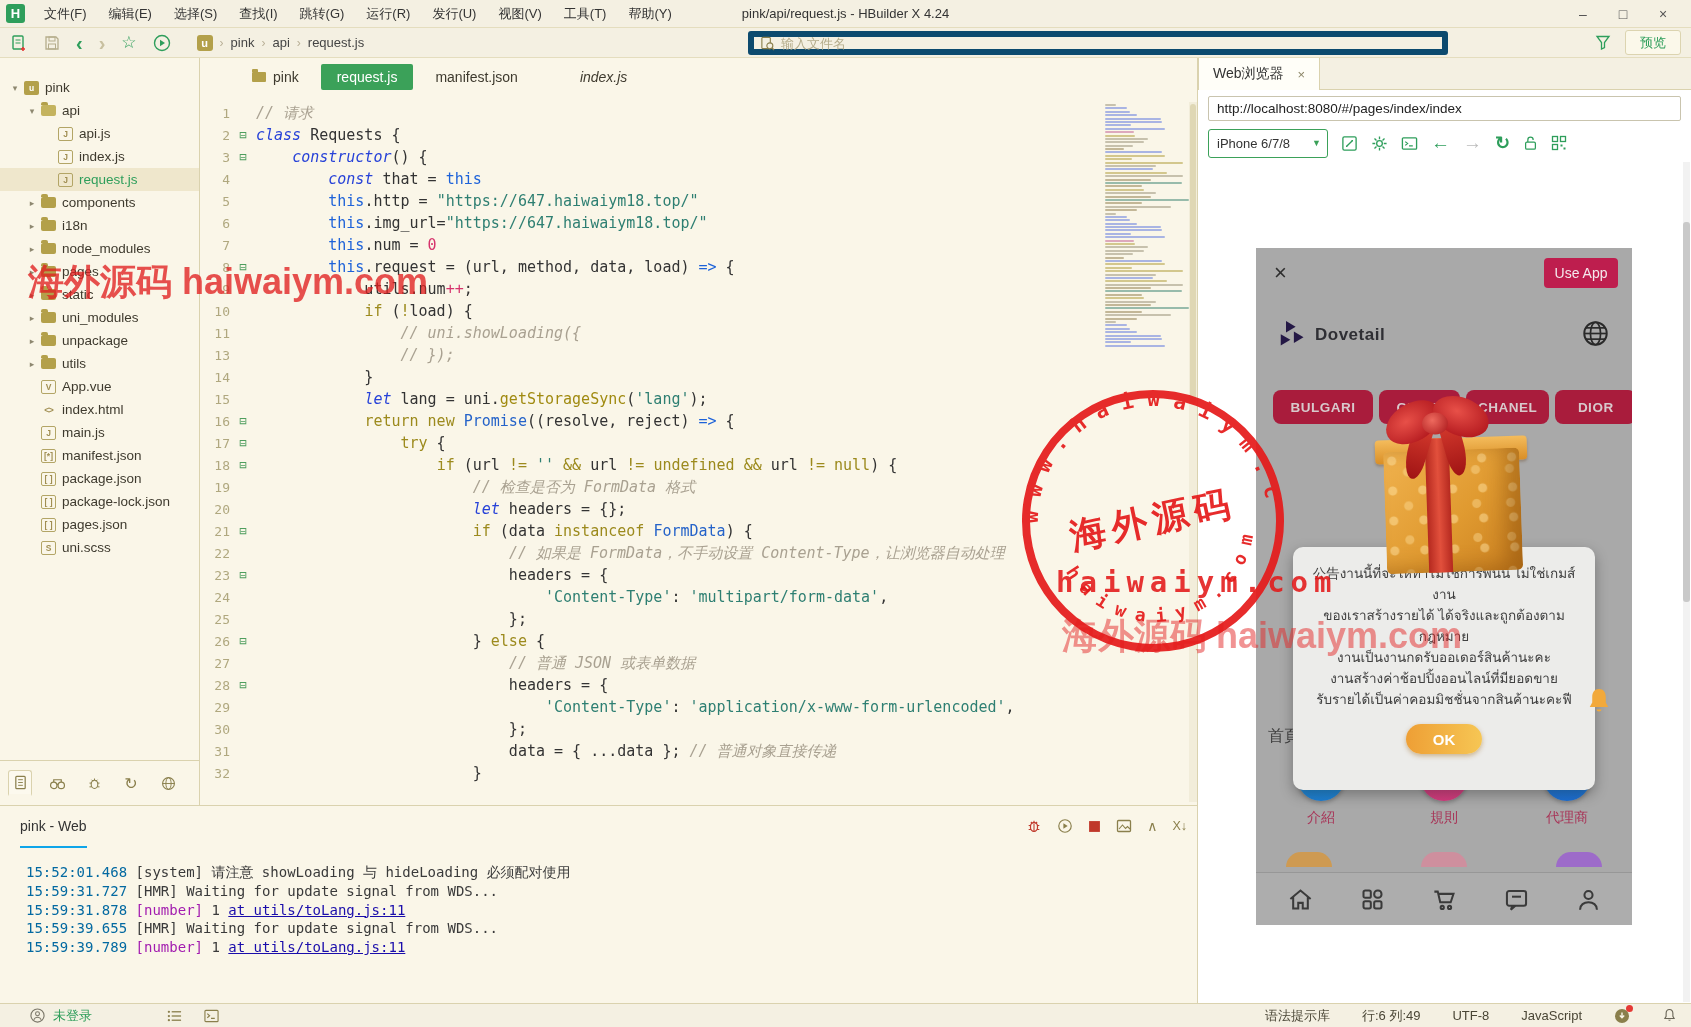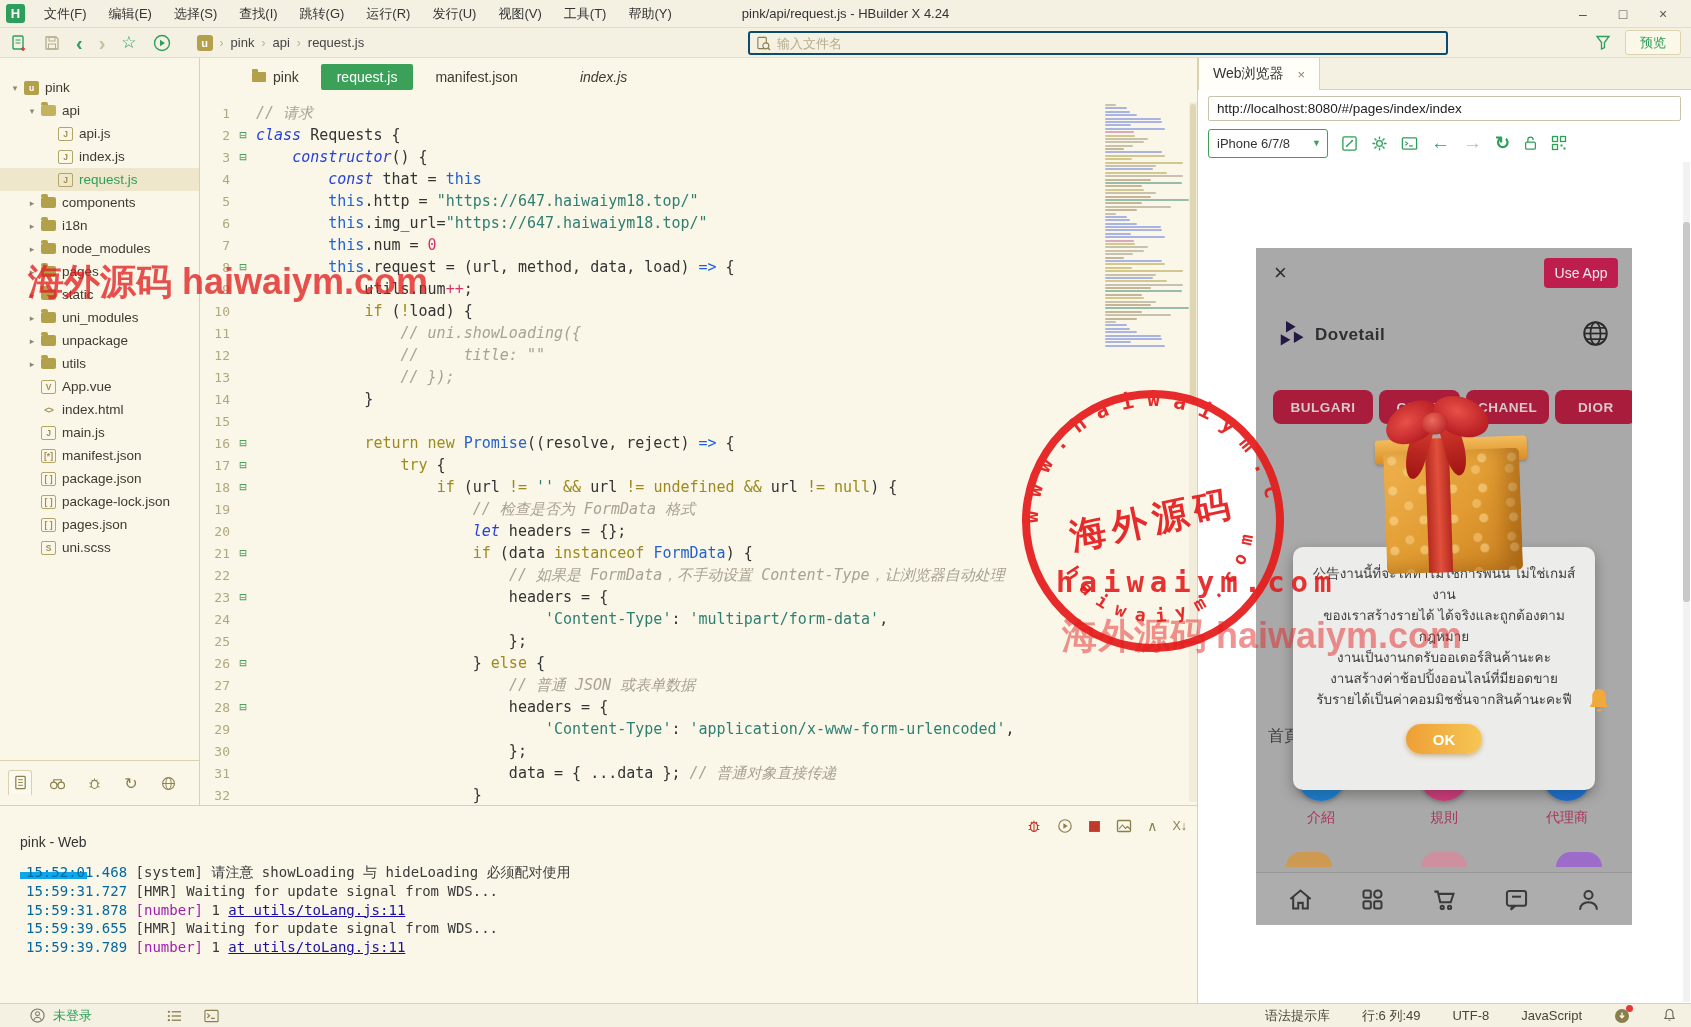--- a/index.html
+++ b/index.html
@@ -17,21 +17,21 @@
   #win-controls span { width:40px; text-align:center; font-size:14px; color:#555; }
 
   
   #toolbar { position:absolute; left:0; top:28px; width:1691px; height:30px; background:#F4F0E2; display:flex; align-items:center; border-bottom:1px solid #E4DDBE; }
   .tbtn { margin-left:16px; display:flex; align-items:center; }
   .tchev { font-size:20px; font-weight:bold; line-height:18px; }
   .green { color:#2E9E5B; } .graydis { color:#C8C0A0; }
   #breadcrumb { display:flex; align-items:center; margin-left:26px; font-size:13px; color:#444; gap:7px; }
   .crumb-sep { color:#B9B097; font-size:12px; }
   #uni-logo { width:16px; height:16px; background:#B3A04A; border-radius:3px; color:#fff; font-size:11px; font-weight:bold; display:flex; align-items:center; justify-content:center; }
-  #search-wrap { position:absolute; left:748px; top:3px; width:700px; height:24px; border:2px solid #0c4a6e; border-radius:3px; display:flex; align-items:center; padding-left:6px; background:transparent; }
+  #search-wrap { position:absolute; left:748px; top:3px; width:700px; height:24px; border:6px solid #0c4a6e; border-radius:3px; display:flex; align-items:center; padding-left:6px; background:transparent; }
   #search-input { border:none; outline:none; background:transparent; font-size:13px; color:#333; width:620px; margin-left:6px; font-family:"Liberation Sans",sans-serif; }
   #search-input::placeholder { color:#B5AD8C; }
   #filter-btn { position:absolute; right:80px; top:6px; }
   #preview-btn { position:absolute; right:10px; top:2px; width:56px; height:25px; background:#FBF8EA; border:1px solid #DCD4B0; border-radius:3px; color:#2E9E5B; font-size:13px; display:flex; align-items:center; justify-content:center; }
 
   
   #filetree { position:absolute; left:0; top:58px; width:200px; height:702px; background:#FAF6E8; border-right:1px solid #DAD2AE; overflow:hidden; padding-top:18px; }
   .tree-row { height:23px; display:flex; align-items:center; font-size:13.5px; color:#3E3A2E; white-space:nowrap; }
   .tree-row.sel { background:#EFE7CC; color:#2E9E5B; }
   .twisty { width:14px; color:#8E8870; font-size:9px; text-align:center; flex:none; }
@@ -69,21 +69,21 @@
   .ctext .num { color:#D6336C; }
   .ctext .fn { color:#A08A10; }
   .ctext .cls { color:#2563C9;margin-top:8px; }
   #minimap { position:absolute; left:905px; top:46px; width:86px; }
   .mm { height:2px; margin-bottom:1.4px; border-radius:1px; opacity:.85; }
   #editor-scrollbar { position:absolute; right:0; top:44px; width:8px; height:700px; background:#F2EDDA; }
   #editor-scroll-thumb { position:absolute; right:1px; top:2px; width:6px; height:300px; background:#DFD7B4; border-radius:3px; }
 
   
   #console { position:absolute; left:0; top:805px; width:1197px; height:198px; background:#FAF6E8; border-top:1px solid #DAD2AE; }
-  #console-tab { position:absolute; left:20px; top:28px; font-size:14px; color:#333; padding-bottom:22px; border-bottom:7px solid #0ea5e9; }
+  #console-tab { position:absolute; left:20px; top:12px; font-size:14px; color:#333; padding-bottom:12px; border-bottom:2px solid #0ea5e9; }
   #console-icons { position:absolute; right:10px; top:12px; display:flex; align-items:center; gap:15px; color:#8A7F4C; font-size:13px; }
   #logs { position:absolute; left:26px; top:58px; font-family:"DejaVu Sans Mono",monospace; font-size:14px; color:#3A3A3A; }
   .log-line { height:18.8px; white-space:pre; }
   .log-time { color:#0369a1; }
   .log-num { color:#a21caf; }
   .log-link { color:#1A0DAB; text-decoration:underline; }
 
   
   #statusbar { position:absolute; left:0; top:1003px; width:1691px; height:24px; background:#F4F0E2; border-top:1px solid #DAD2AE; display:flex; align-items:center; font-size:13px; }
   #status-left { display:flex; align-items:center; gap:8px; margin-left:30px; }
@@ -398,24 +398,23 @@
       <div class="code-line"><span class="ln">2</span><span class="fold">⊟</span><span class="ctext"><span class="kwi">class</span><span class="d"> Requests {</span></span></div>
       <div class="code-line"><span class="ln">3</span><span class="fold">⊟</span><span class="ctext"><span class="d">    </span><span class="kwi">constructor</span><span class="d">() {</span></span></div>
       <div class="code-line"><span class="ln">4</span><span class="fold"></span><span class="ctext"><span class="d">        </span><span class="kwi">const</span><span class="d"> that = </span><span class="kwb">this</span></span></div>
       <div class="code-line"><span class="ln">5</span><span class="fold"></span><span class="ctext"><span class="d">        </span><span class="kwb">this</span><span class="d">.http = </span><span class="str">"https://647.haiwaiym18.top/"</span></span></div>
       <div class="code-line"><span class="ln">6</span><span class="fold"></span><span class="ctext"><span class="d">        </span><span class="kwb">this</span><span class="d">.img_url=</span><span class="str">"https://647.haiwaiym18.top/"</span></span></div>
       <div class="code-line"><span class="ln">7</span><span class="fold"></span><span class="ctext"><span class="d">        </span><span class="kwb">this</span><span class="d">.num = </span><span class="num">0</span></span></div>
       <div class="code-line"><span class="ln">8</span><span class="fold">⊟</span><span class="ctext"><span class="d">        </span><span class="kwb">this</span><span class="d">.request = (url, method, data, load) </span><span class="kwb">=&gt;</span><span class="d"> {</span></span></div>
       <div class="code-line"><span class="ln">9</span><span class="fold"></span><span class="ctext"><span class="d">            utils.num</span><span class="num">++</span><span class="d">;</span></span></div>
       <div class="code-line"><span class="ln">10</span><span class="fold"></span><span class="ctext"><span class="d">            </span><span class="ctl">if</span><span class="d"> (</span><span class="ctl">!</span><span class="d">load) {</span></span></div>
       <div class="code-line"><span class="ln">11</span><span class="fold"></span><span class="ctext"><span class="d">                </span><span class="cm">// uni.showLoading({</span></span></div>
-      <div class="code-line"><span class="ln">12</span><span class="fold"></span><span class="ctext"><span class="d">                </span><span class="cm">//     title: ""</span></span></div>
       <div class="code-line"><span class="ln">13</span><span class="fold"></span><span class="ctext"><span class="d">                </span><span class="cm">// });</span></span></div>
       <div class="code-line"><span class="ln">14</span><span class="fold"></span><span class="ctext"><span class="d">            }</span></span></div>
-      <div class="code-line"><span class="ln">15</span><span class="fold"></span></div>
+      <div class="code-line"><span class="ln">15</span><span class="fold"></span><span class="ctext"><span class="d">            </span><span class="kwi">let</span><span class="d"> lang = uni.</span><span class="fn">getStorageSync</span><span class="d">(</span><span class="str">'lang'</span><span class="d">);</span></span></div>
       <div class="code-line"><span class="ln">16</span><span class="fold">⊟</span><span class="ctext"><span class="d">            </span><span class="ctl">return</span><span class="d"> </span><span class="ctl">new</span><span class="d"> </span><span class="cls">Promise</span><span class="d">((resolve, reject) </span><span class="kwb">=&gt;</span><span class="d"> {</span></span></div>
       <div class="code-line"><span class="ln">17</span><span class="fold">⊟</span><span class="ctext"><span class="d">                </span><span class="ctl">try</span><span class="d"> {</span></span></div>
       <div class="code-line"><span class="ln">18</span><span class="fold">⊟</span><span class="ctext"><span class="d">                    </span><span class="ctl">if</span><span class="d"> (url </span><span class="ctl">!=</span><span class="d"> </span><span class="str">''</span><span class="d"> </span><span class="ctl">&amp;&amp;</span><span class="d"> url </span><span class="ctl">!=</span><span class="d"> </span><span class="ctl">undefined</span><span class="d"> </span><span class="ctl">&amp;&amp;</span><span class="d"> url </span><span class="ctl">!=</span><span class="d"> </span><span class="ctl">null</span><span class="d">) {</span></span></div>
       <div class="code-line"><span class="ln">19</span><span class="fold"></span><span class="ctext"><span class="d">                        </span><span class="cm">// 检查是否为 FormData 格式</span></span></div>
       <div class="code-line"><span class="ln">20</span><span class="fold"></span><span class="ctext"><span class="d">                        </span><span class="kwi">let</span><span class="d"> headers = {};</span></span></div>
       <div class="code-line"><span class="ln">21</span><span class="fold">⊟</span><span class="ctext"><span class="d">                        </span><span class="ctl">if</span><span class="d"> (data </span><span class="ctl">instanceof</span><span class="d"> </span><span class="cls">FormData</span><span class="d">) {</span></span></div>
       <div class="code-line"><span class="ln">22</span><span class="fold"></span><span class="ctext"><span class="d">                            </span><span class="cm">// 如果是 FormData，不手动设置 Content-Type，让浏览器自动处理</span></span></div>
       <div class="code-line"><span class="ln">23</span><span class="fold">⊟</span><span class="ctext"><span class="d">                            headers = {</span></span></div>
       <div class="code-line"><span class="ln">24</span><span class="fold"></span><span class="ctext"><span class="d">                                </span><span class="str">'Content-Type'</span><span class="d">: </span><span class="str">'multipart/form-data'</span><span class="d">,</span></span></div>
       <div class="code-line"><span class="ln">25</span><span class="fold"></span><span class="ctext"><span class="d">                            };</span></span></div>

